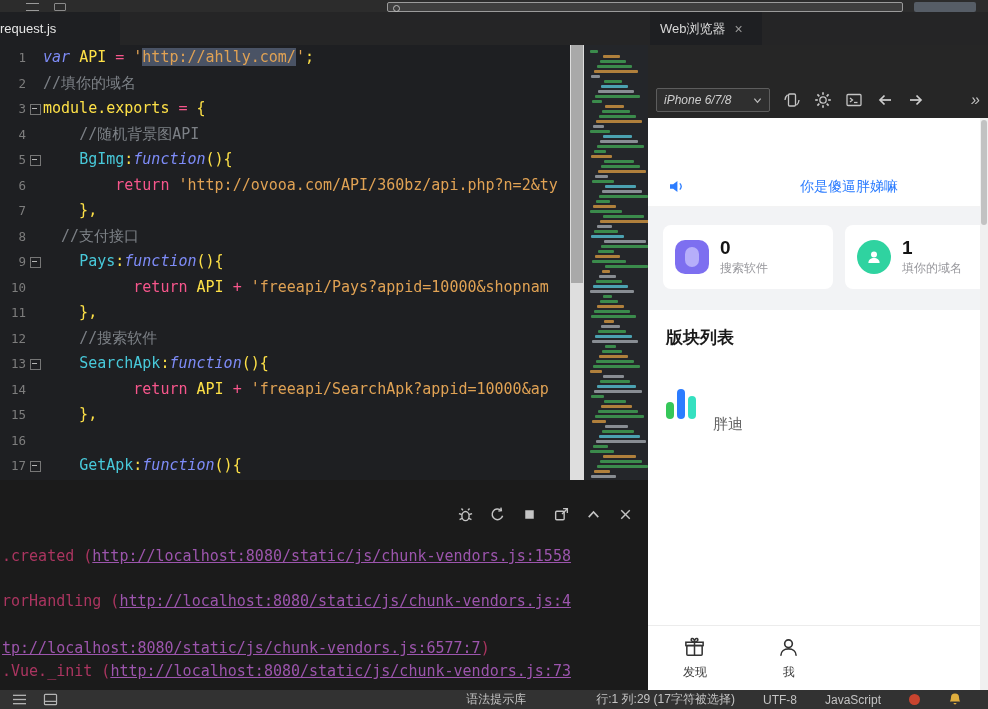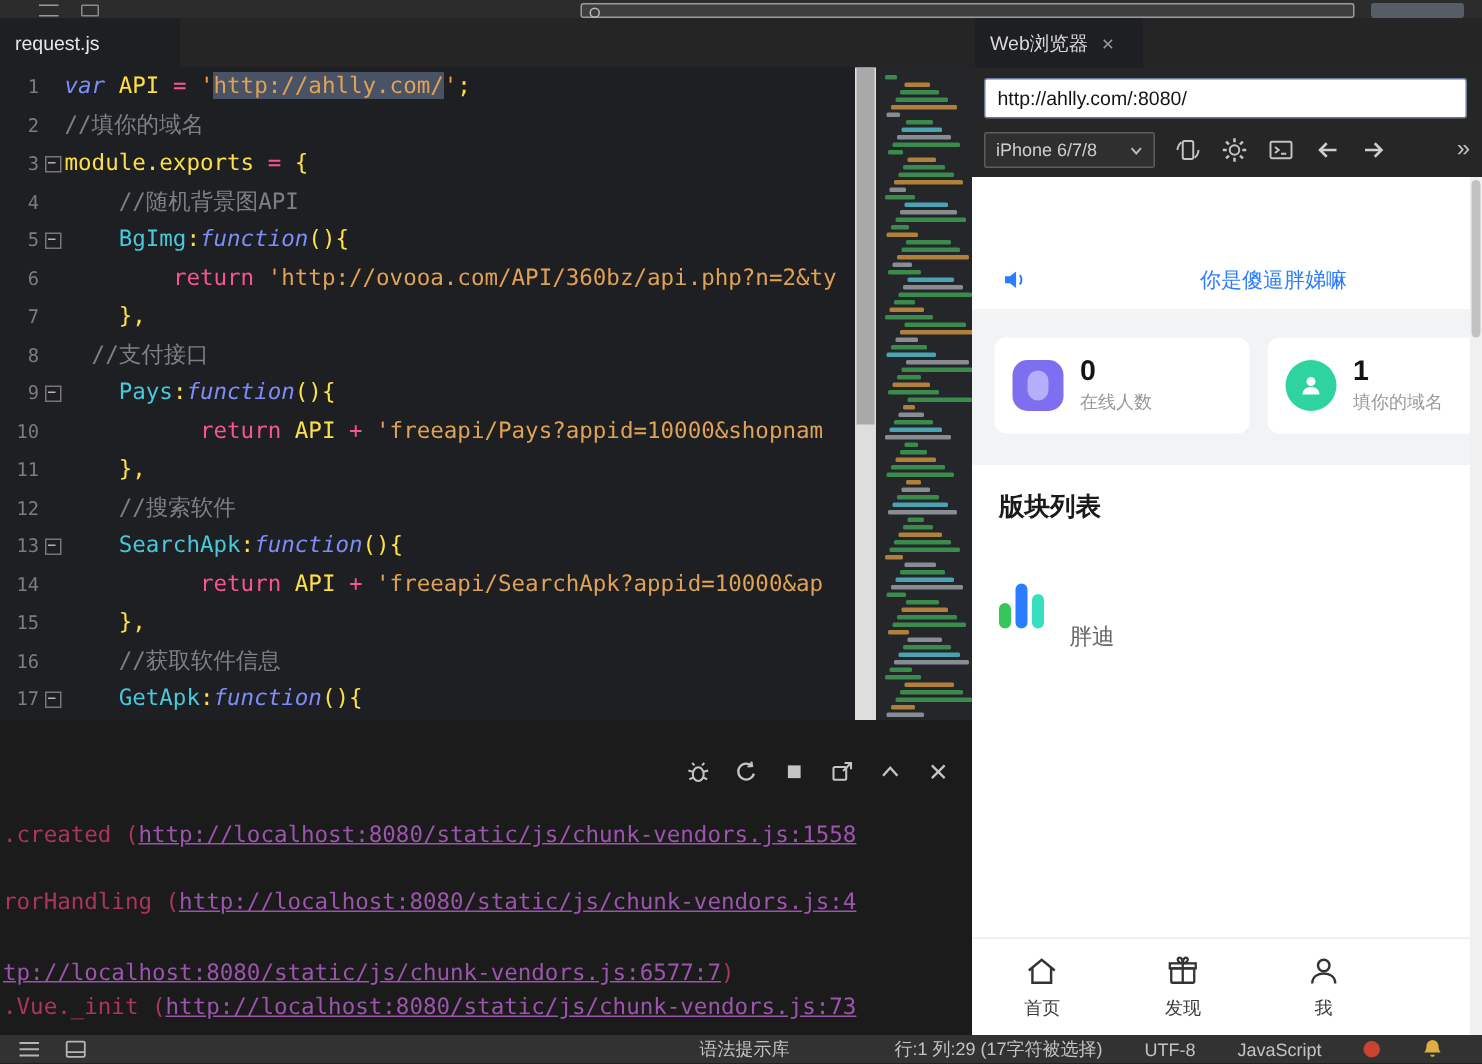--- a/index.html
+++ b/index.html
@@ -13,21 +13,21 @@
     border-top:1.5px solid #9a9a9a; border-bottom:1.5px solid #9a9a9a; }
   .ts-box { position:absolute; left:54px; top:3px; width:12px; height:8px; border:1.2px solid #8a8a8a; border-radius:1px; }
   .ts-input { position:absolute; left:387px; top:2px; width:516px; height:10px; background:#3e3e3e;
     border:1px solid #9b9b9b; border-radius:2px; }
   .ts-input::before { content:""; position:absolute; left:5px; top:2px; width:5px; height:5px; border:1px solid #bbb; border-radius:50%; }
   .ts-btn { position:absolute; left:914px; top:2px; width:62px; height:10px; background:#565d66; border-radius:2px; }
 
   
   .tab-row { position:absolute; left:0; top:12px; width:988px; height:33px; background:#252526; }
   .ed-tab { position:absolute; left:0; top:0; height:33px; width:120px; background:#1e1f22; color:#e6e6e6;
-    font-size:13px; display:flex; align-items:center; padding-left:10px; }
+    font-size:13px; display:flex; align-items:center; padding-left:0; }
   .web-tab { position:absolute; left:650px; top:0; height:33px; width:112px; background:#1e1f22; color:#d8d8d8;
     font-size:13px; display:flex; align-items:center; padding-left:10px; gap:9px; }
   .web-tab .close { color:#9a9a9a; font-size:14px; }
 
   
   .editor { position:absolute; left:0; top:45px; width:570px; height:435px; background:#1e1f22; overflow:hidden;
     font-family:"DejaVu Sans Mono","Liberation Mono",monospace; font-size:15px; }
   .cl { display:flex; height:25.5px; line-height:25.5px; white-space:pre; }
   .ln { width:26px; flex:none; text-align:right; color:#7d7d7d; font-size:12.5px; }
   .fold { width:17px; flex:none; position:relative; }
@@ -58,21 +58,21 @@
   .con-line { position:absolute; left:2px; font-family:"DejaVu Sans Mono","Liberation Mono",monospace;
     font-size:15px; color:#ab3560; white-space:pre; }
   .con-link { color:#9c55ad; text-decoration:underline; }
   .con-0 { top:67px;text-align:right; } .con-1 { top:112px; } .con-2 { top:159px; } .con-3 { top:182px; }
 
   
   .browser { position:absolute; left:648px; top:45px; width:340px; height:645px; background:#262626; }
   .url-bar { position:absolute; left:8px; top:7px; width:322px; height:27px; background:#fff;
     border:1px solid #6b7a99; border-radius:2px; font-size:13px; color:#141414; padding:0 8px;
     font-family:"Liberation Sans","DejaVu Sans",sans-serif; outline:none; }
-  .b-toolbar { position:absolute; left:8px; top:41px; width:324px; height:28px; display:flex; align-items:center; }
+  .b-toolbar { position:absolute; left:8px; top:41px; width:324px; height:28px; display:flex; align-items:center;font-style:italic; }
   .dev-select { width:114px; height:24px; border:1px solid #5d5d5d; background:#2f2f2f; color:#cfcfcf;
     border-radius:2px; font-size:12px; display:flex; align-items:center; justify-content:space-between; padding:0 7px; }
   .bt-icon { width:18px; height:18px; margin-left:13px; }
   .bt-more { margin-left:auto; color:#c2c2c2; font-size:16px; line-height:18px; }
 
   
   .preview { position:absolute; left:0; top:73px; width:332px; height:572px; background:#fff; overflow:hidden; }
   .device { position:absolute; left:0; top:0; width:375px; height:572px; background:#fff; }
   .pv-top { height:47px; background:#fff; }
   .pv-notice { height:42px; background:#fff; border-bottom:1px solid #f3f3f3; position:relative; display:flex; align-items:center; }
@@ -143,21 +143,21 @@
       <div class="cl"><span class="ln">6</span><span class="fold"></span><span class="ct"><span class="tk-p">        </span><span class="tk-o">return</span><span class="tk-p"> </span><span class="tk-s">'http://ovooa.com/API/360bz/api.php?n=2&amp;ty</span></span></div>
       <div class="cl"><span class="ln">7</span><span class="fold"></span><span class="ct"><span class="tk-p">    },</span></span></div>
       <div class="cl"><span class="ln">8</span><span class="fold"></span><span class="ct"><span class="tk-p">  </span><span class="tk-c">//支付接口</span></span></div>
       <div class="cl"><span class="ln">9</span><span class="fold has"></span><span class="ct"><span class="tk-p">    </span><span class="tk-f">Pays</span><span class="tk-p">:</span><span class="tk-k">function</span><span class="tk-p">(){</span></span></div>
       <div class="cl"><span class="ln">10</span><span class="fold"></span><span class="ct"><span class="tk-p">          </span><span class="tk-o">return</span><span class="tk-p"> </span><span class="tk-p">API</span><span class="tk-p"> </span><span class="tk-o">+</span><span class="tk-p"> </span><span class="tk-s">'freeapi/Pays?appid=10000&amp;shopnam</span></span></div>
       <div class="cl"><span class="ln">11</span><span class="fold"></span><span class="ct"><span class="tk-p">    },</span></span></div>
       <div class="cl"><span class="ln">12</span><span class="fold"></span><span class="ct"><span class="tk-p">    </span><span class="tk-c">//搜索软件</span></span></div>
       <div class="cl"><span class="ln">13</span><span class="fold has"></span><span class="ct"><span class="tk-p">    </span><span class="tk-f">SearchApk</span><span class="tk-p">:</span><span class="tk-k">function</span><span class="tk-p">(){</span></span></div>
       <div class="cl"><span class="ln">14</span><span class="fold"></span><span class="ct"><span class="tk-p">          </span><span class="tk-o">return</span><span class="tk-p"> </span><span class="tk-p">API</span><span class="tk-p"> </span><span class="tk-o">+</span><span class="tk-p"> </span><span class="tk-s">'freeapi/SearchApk?appid=10000&amp;ap</span></span></div>
       <div class="cl"><span class="ln">15</span><span class="fold"></span><span class="ct"><span class="tk-p">    },</span></span></div>
-      <div class="cl"><span class="ln">16</span><span class="fold"></span><span class="ct"><span class="tk-p">    </span><span class="tk-c">//获取软件信息</span></span></div>
+      <div class="cl"><span class="ln">16</span><span class="fold"></span></div>
       <div class="cl"><span class="ln">17</span><span class="fold has"></span><span class="ct"><span class="tk-p">    </span><span class="tk-f">GetApk</span><span class="tk-p">:</span><span class="tk-k">function</span><span class="tk-p">(){</span></span></div>
     </div>
 </div>
 <div class="ed-scroll">
   <div class="ed-thumb"></div>
 </div>
 <div class="minimap" id="minimap">
     <div class="mm-dash" style="width: 8px; margin-left: 0px; background: rgb(63, 158, 82);"></div>
     <div class="mm-dash" style="width: 17px; margin-left: 13px; background: rgb(201, 144, 63);"></div>
     <div class="mm-dash" style="width: 26px; margin-left: 10px; background: rgb(63, 158, 82);"></div>
@@ -279,21 +279,20 @@
   </div>
   <div id="console-lines">
       <div class="con-line con-0"><span>.created (</span><span class="con-link">http://localhost:8080/static/js/chunk-vendors.js:1558</span></div>
       <div class="con-line con-1"><span>rorHandling (</span><span class="con-link">http://localhost:8080/static/js/chunk-vendors.js:4</span></div>
       <div class="con-line con-2"><span class="con-link">tp://localhost:8080/static/js/chunk-vendors.js:6577:7</span><span>)</span></div>
       <div class="con-line con-3"><span>.Vue._init (</span><span class="con-link">http://localhost:8080/static/js/chunk-vendors.js:73</span></div>
     </div>
 </div>
 
 <div class="browser">
-  <input class="url-bar" value="http://ahlly.com/:8080/" style="">
   <div class="b-toolbar">
     <div class="dev-select">
       <span>iPhone 6/7/8</span>
       <svg width="9" height="9" viewBox="0 0 10 10" fill="none" stroke="#bdbdbd" stroke-width="1.4">
           <polyline points="1.5,3 5,7 8.5,3"></polyline>
         </svg>
     </div>
     <svg class="bt-icon" viewBox="0 0 18 18" fill="none" stroke="#c4c4c4" stroke-width="1.3">
       <rect x="5.5" y="3" width="7" height="12" rx="1.2"></rect>
         <path d="M2 9 A7 7 0 0 1 4.6 3.8"></path>
@@ -338,21 +337,21 @@
           <path d="M11.8 5.4 a4.6 4.6 0 0 1 0 6.2" fill="none" stroke="#2b7cff" stroke-width="1.3"></path>
         </svg>
         <span class="ntext">你是傻逼胖娣嘛</span>
       </div>
 
       <div class="pv-gray">
         <div class="stat-card sc-1">
           <div class="sc-icon-purple"></div>
           <div>
             <div class="sc-val">0</div>
-            <div class="sc-label">在线人数</div>
+            <div class="sc-label">搜索软件</div>
           </div>
         </div>
         <div class="stat-card sc-2">
           <div class="sc-icon-green">
             <svg width="18" height="18" viewBox="0 0 24 24">
               <circle cx="12" cy="8.5" r="4" fill="#fff"></circle>
                 <path d="M4.5 20 c0-4.4 3.4-6.6 7.5-6.6 s7.5 2.2 7.5 6.6 z" fill="#fff"></path>
             </svg>
           </div>
           <div>
@@ -368,27 +367,20 @@
           <div class="board-icon">
               <i class="bi-1"></i>
               <i class="bi-2"></i>
               <i class="bi-3"></i>
             </div>
           <span class="board-name">胖迪</span>
         </div>
       </div>
 
       <div class="pv-tabbar">
-        <div class="tab-item">
-          <svg width="23" height="23" viewBox="0 0 24 24" fill="none" stroke="#333" stroke-width="1.7">
-            <path d="M3 11.5 L12 4 L21 11.5"></path>
-              <path d="M5.5 9.8 V20 H18.5 V9.8"></path>
-          </svg>
-          <span>首页</span>
-        </div>
         <div class="tab-item">
           <svg width="23" height="23" viewBox="0 0 24 24" fill="none" stroke="#333" stroke-width="1.6">
             <rect x="4" y="10" width="16" height="10" rx="1"></rect>
               <rect x="3" y="6.5" width="18" height="3.5"></rect>
             <line x1="12" y1="6.5" x2="12" y2="20"></line>
             <path d="M12 6.5 C9 6.5 7.4 3.4 9.4 2.6 C11 2.1 12 4.4 12 6.5 C12 4.4 13 2.1 14.6 2.6 C16.6 3.4 15 6.5 12 6.5"></path>
           </svg>
           <span>发现</span>
         </div>
         <div class="tab-item">

